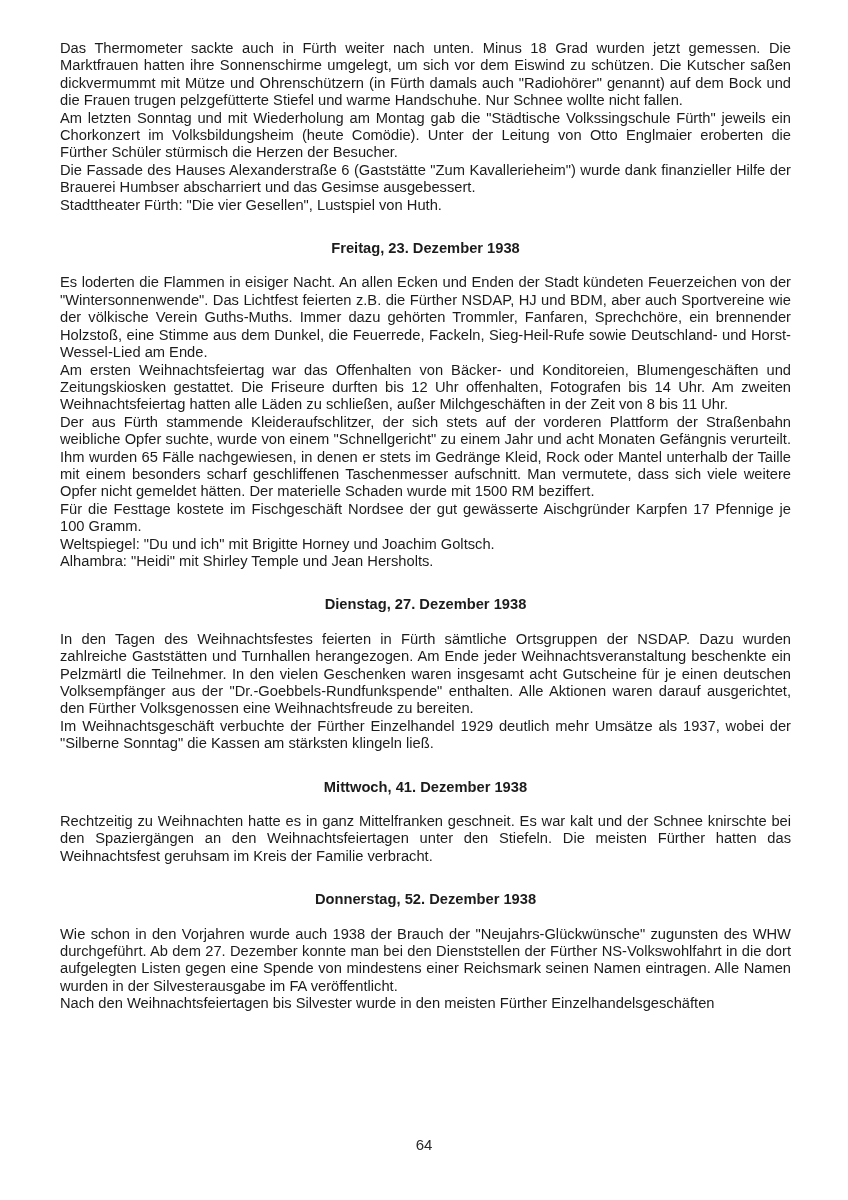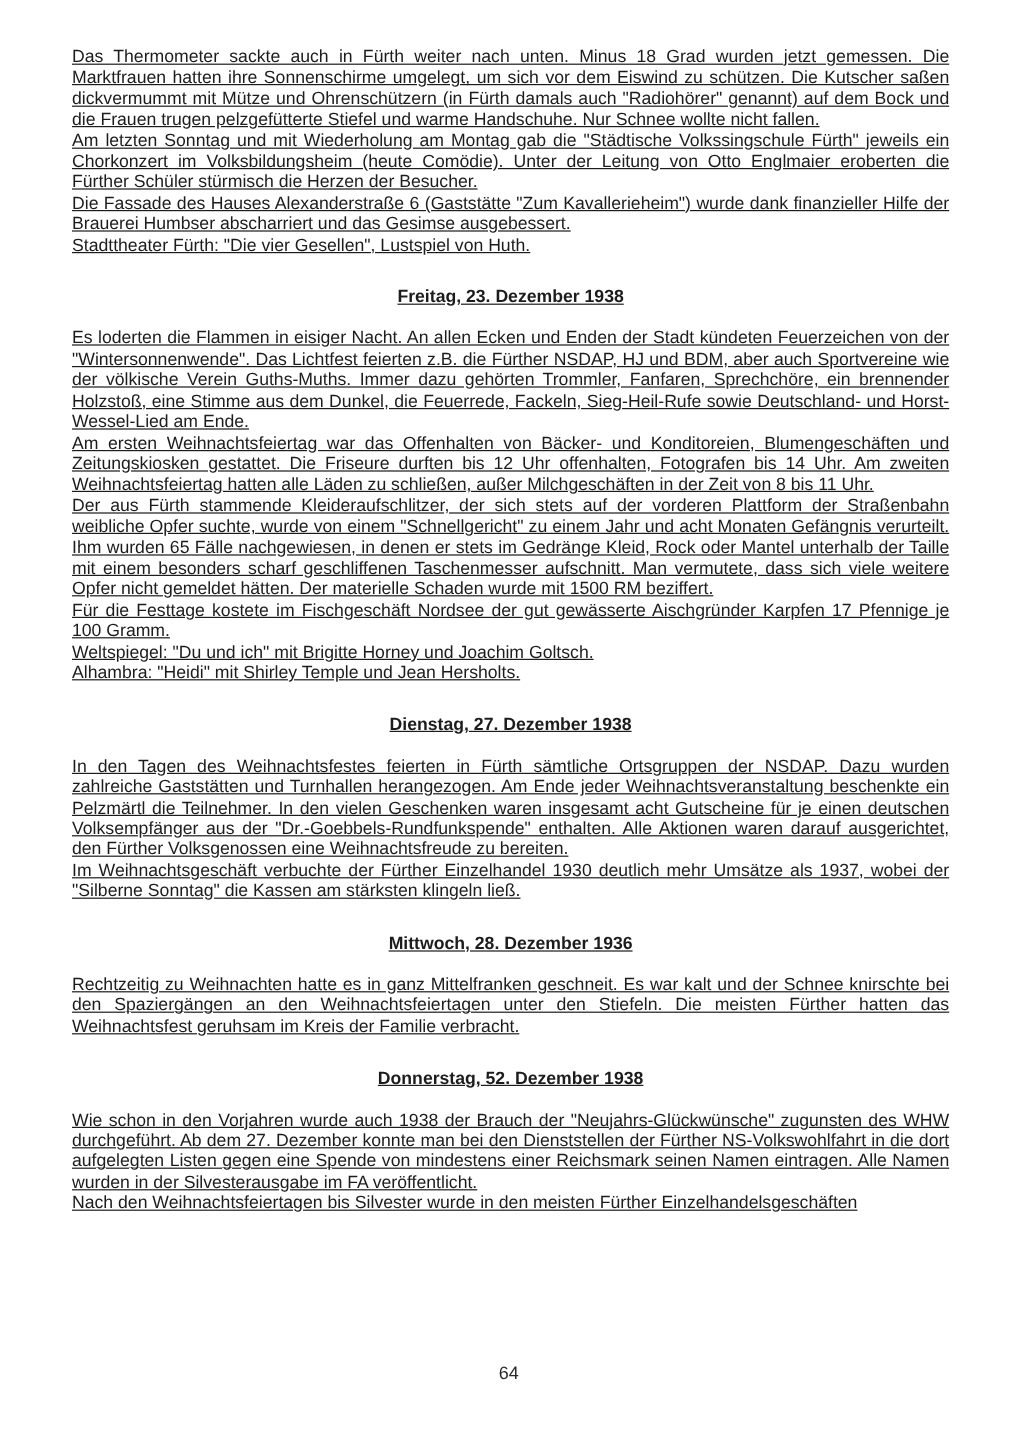--- a/index.html
+++ b/index.html
@@ -24,21 +24,20 @@
     position: absolute;
     top: 40px;
     left: 60px;
     width: 731px;
     font-size: 14.7px;
     line-height: 17.4px;
     text-align: justify;
   }
   .section {
     margin: 0;
-    text-decoration: underline;
   }
   h2.heading {
     font-size: 14.7px;
     line-height: 17.4px;
     font-weight: bold;
     text-align: center;
     margin: 26px 0 17px 0;
   }
   .section:first-child h2.heading {
     margin-top: 0;
@@ -76,24 +75,24 @@
       </section>
       <section class="section">
         <p class="para">Der aus Fürth stammende Kleideraufschlitzer, der sich stets auf der vorderen Plattform der Straßenbahn weibliche Opfer suchte, wurde von einem "Schnellgericht" zu einem Jahr und acht Monaten Gefängnis verurteilt. Ihm wurden 65 Fälle nachgewiesen, in denen er stets im Gedränge Kleid, Rock oder Mantel unterhalb der Taille mit einem besonders scharf geschliffenen Taschenmesser aufschnitt. Man vermutete, dass sich viele weitere Opfer nicht gemeldet hätten. Der materielle Schaden wurde mit 1500 RM beziffert.</p>
         <p class="para">Für die Festtage kostete im Fischgeschäft Nordsee der gut gewässerte Aischgründer Karpfen 17 Pfennige je 100 Gramm.</p>
         <p class="para">Weltspiegel: "Du und ich" mit Brigitte Horney und Joachim Goltsch.</p>
         <p class="para">Alhambra: "Heidi" mit Shirley Temple und Jean Hersholts.</p>
       </section>
       <section class="section">
         <h2 class="heading">Dienstag, 27. Dezember 1938</h2>
         <p class="para">In den Tagen des Weihnachtsfestes feierten in Fürth sämtliche Ortsgruppen der NSDAP. Dazu wurden zahlreiche Gaststätten und Turnhallen herangezogen. Am Ende jeder Weihnachtsveranstaltung beschenkte ein Pelzmärtl die Teilnehmer. In den vielen Geschenken waren insgesamt acht Gutscheine für je einen deutschen Volksempfänger aus der "Dr.-Goebbels-Rundfunkspende" enthalten. Alle Aktionen waren darauf ausgerichtet, den Fürther Volksgenossen eine Weihnachtsfreude zu bereiten.</p>
-        <p class="para">Im Weihnachtsgeschäft verbuchte der Fürther Einzelhandel 1930 deutlich mehr Umsätze als 1937, wobei der "Silberne Sonntag" die Kassen am stärksten klingeln ließ.</p>
+        <p class="para">Im Weihnachtsgeschäft verbuchte der Fürther Einzelhandel 1929 deutlich mehr Umsätze als 1937, wobei der "Silberne Sonntag" die Kassen am stärksten klingeln ließ.</p>
       </section>
       <section class="section">
-        <h2 class="heading">Mittwoch, 28. Dezember 1936</h2>
+        <h2 class="heading">Mittwoch, 41. Dezember 1938</h2>
         <p class="para">Rechtzeitig zu Weihnachten hatte es in ganz Mittelfranken geschneit. Es war kalt und der Schnee knirschte bei den Spaziergängen an den Weihnachtsfeiertagen unter den Stiefeln. Die meisten Fürther hatten das Weihnachtsfest geruhsam im Kreis der Familie verbracht.</p>
       </section>
       <section class="section">
         <h2 class="heading">Donnerstag, 52. Dezember 1938</h2>
         <p class="para">Wie schon in den Vorjahren wurde auch 1938 der Brauch der "Neujahrs-Glückwünsche" zugunsten des WHW durchgeführt. Ab dem 27. Dezember konnte man bei den Dienststellen der Fürther NS-Volkswohlfahrt in die dort aufgelegten Listen gegen eine Spende von mindestens einer Reichsmark seinen Namen eintragen. Alle Namen wurden in der Silvesterausgabe im FA veröffentlicht.</p>
         <p class="para">Nach den Weihnachtsfeiertagen bis Silvester wurde in den meisten Fürther Einzelhandelsgeschäften</p>
       </section>
     </div>
   <div class="page-footer">64</div>
 </div>

